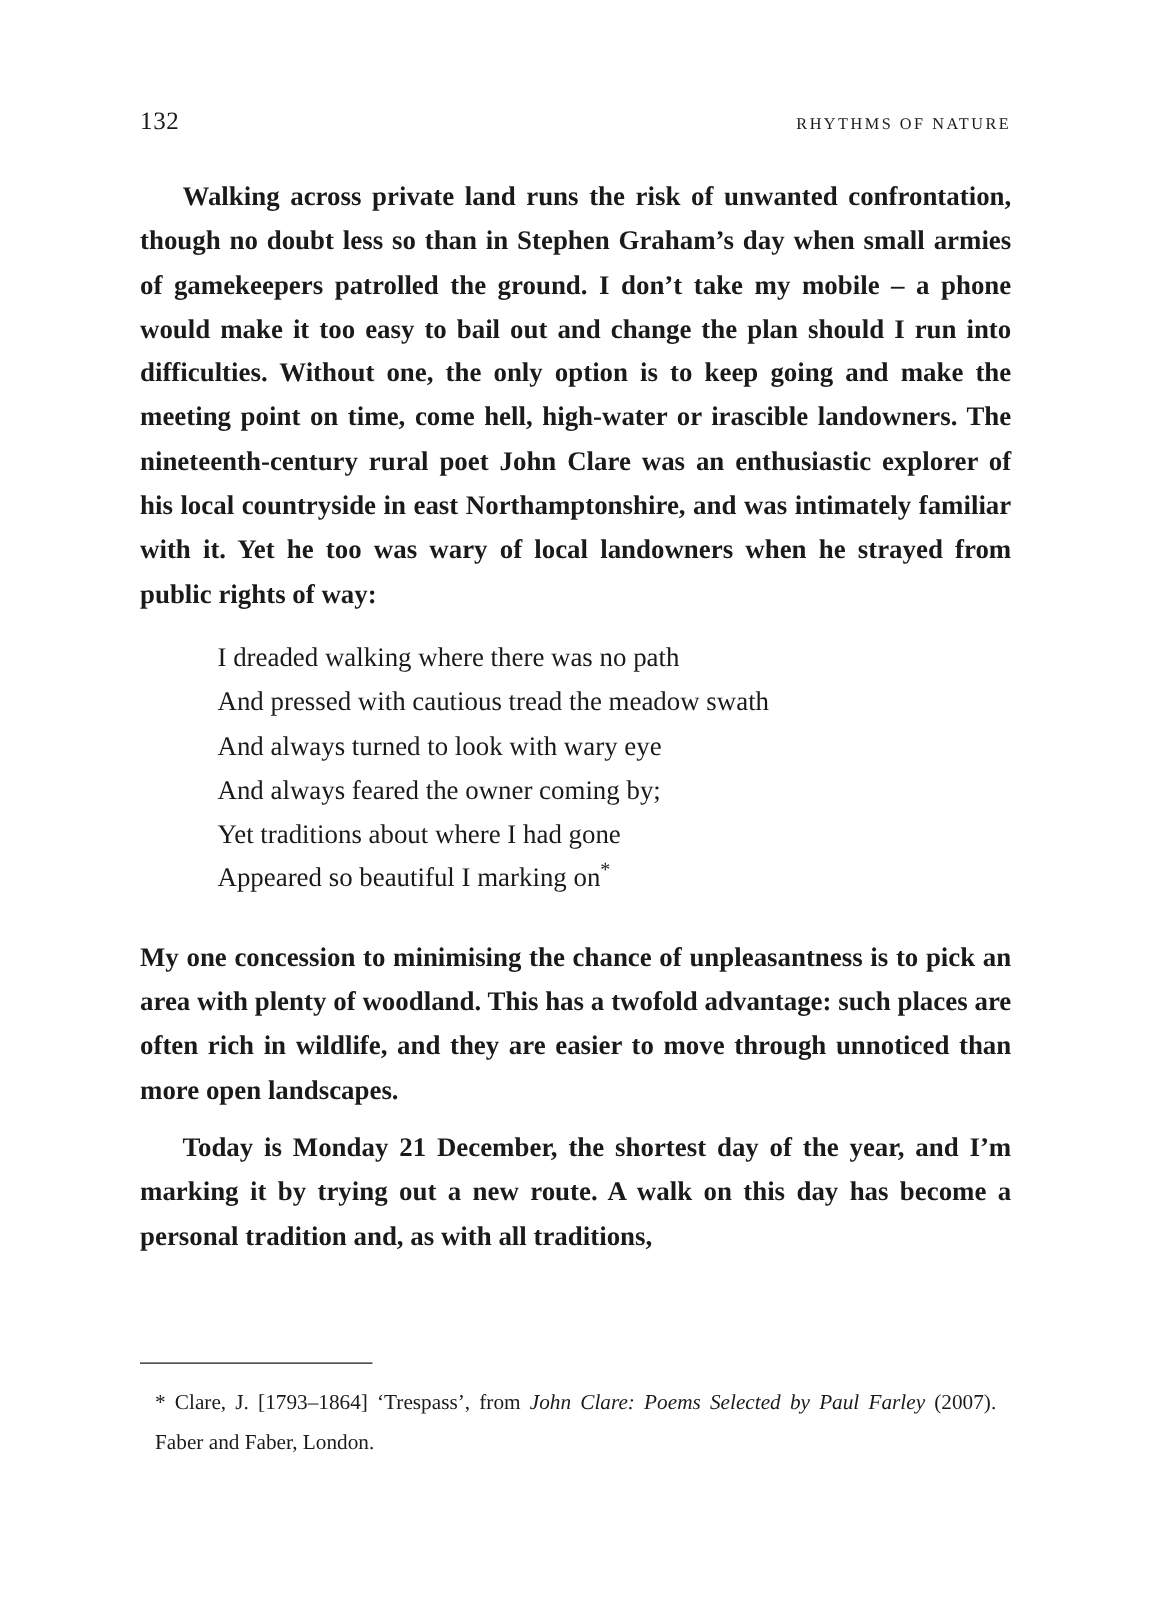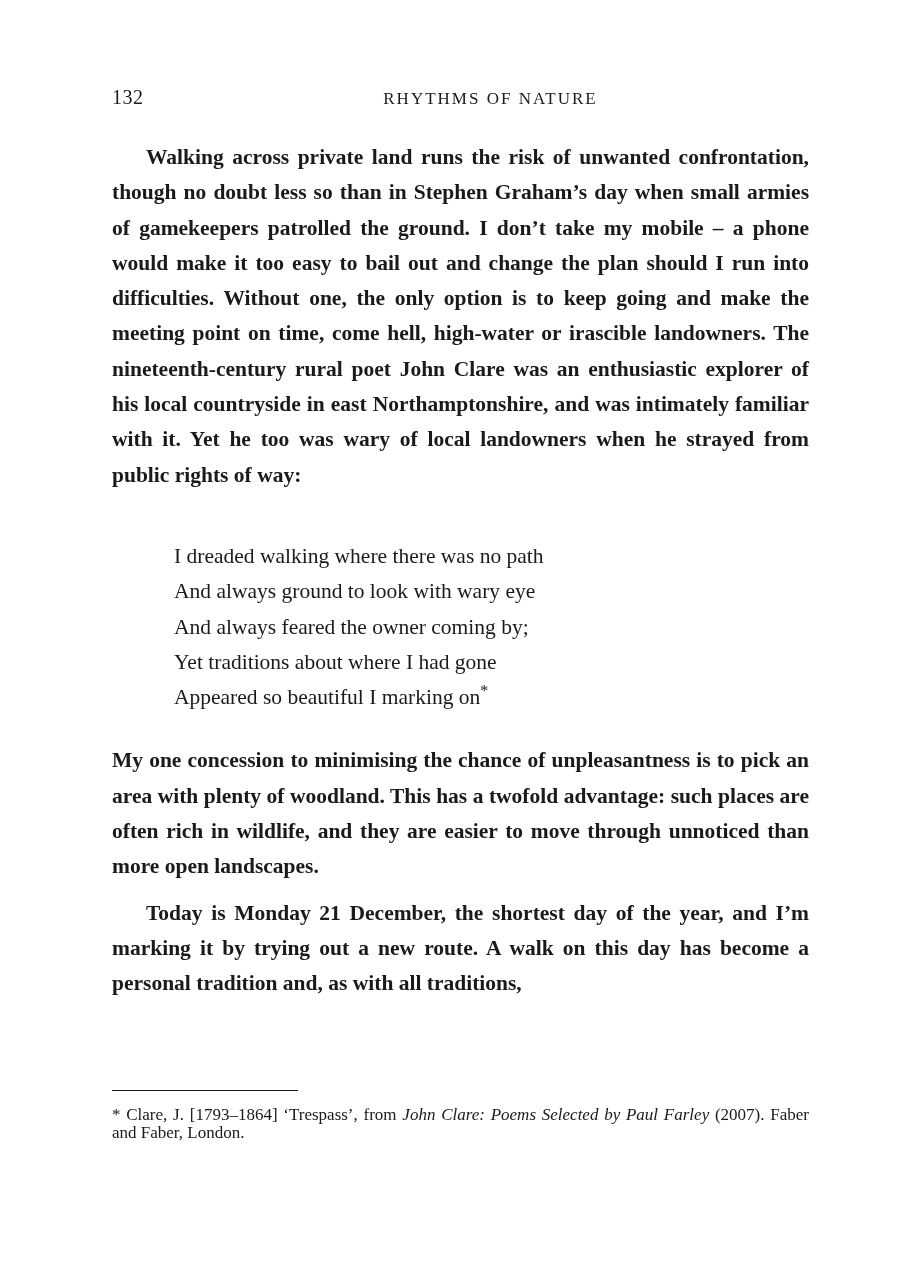--- a/index.html
+++ b/index.html
@@ -33,39 +33,39 @@
     margin-bottom: 30px;
   }
   .folio {
     font-size: 20px;
     letter-spacing: 0.5px;
     width: 120px;
     text-align: left;
   }
   .head-title {
     flex: 1;
-    text-align: center;
-    font-size: 17px;
+    text-align: right;
+    font-size: 13px;
     letter-spacing: 2.0px;
     margin-left: -60px;
   }
   p.body {
     font-size: 21.5px;
     line-height: 35.3px;
     text-align: justify;
     text-justify: inter-word;
     margin: 0;
     hyphens: manual;
     font-weight: bold;
   }
   p.indent {
     text-indent: 34px;
   }
   .verse {
-    margin: 46px 0 28px 0;
+    margin: 16px 0 28px 0;
     padding-left: 62px;
   }
   .verse-line {
     font-size: 21.5px;
     line-height: 35.3px;
     white-space: nowrap;
   }
   .gap-sm { height: 11px; }
   .footnote-wrap {
     position: absolute;
@@ -74,23 +74,23 @@
     width: 697px;
   }
   .fn-rule {
     width: 186px;
     height: 1px;
     background: #1a1a1a;
     margin-bottom: 15px;
   }
   .footnote {
     font-size: 17px;
-    line-height: 18px;
+    line-height: 32px;
     text-align: justify;
-    margin: 0;
+    margin: 12px;
   }
   .footnote i { font-style: italic; }
   sup.fn-mark {
     font-size: 0.75em;
     vertical-align: super;
     line-height: 0;
   }
 </style>
 </head>
 <body>
@@ -101,21 +101,22 @@
 
     <div class="running-head">
       <div class="folio">132</div>
       <div class="head-title">RHYTHMS OF NATURE</div>
     </div>
 
     <p class="body indent">Walking across private land runs the risk of unwanted confron­tation, though no doubt less so than in Stephen Graham’s day when small armies of gamekeepers patrolled the ground. I don’t take my mobile – a phone would make it too easy to bail out and change the plan should I run into difficulties. Without one, the only option is to keep going and make the meeting point on time, come hell, high-water or irascible landowners. The nineteenth-century rural poet John Clare was an enthusiastic explorer of his local countryside in east Northamptonshire, and was intimately familiar with it. Yet he too was wary of local landowners when he strayed from public rights of way:</p>
 
     <div class="verse">
       <div class="verse-line">I dreaded walking where there was no path</div>
-      <div class="verse-line">And always ground to look with wary eye</div>
+      <div class="verse-line">And pressed with cautious tread the meadow swath</div>
+      <div class="verse-line">And always turned to look with wary eye</div>
       <div class="verse-line">And always feared the owner coming by;</div>
       <div class="verse-line">Yet traditions about where I had gone</div>
       <div class="verse-line"><span>Appeared so beautiful I marking on</span><sup class="fn-mark">*</sup></div>
     </div>
 
     <p class="body">My one concession to minimising the chance of unpleasantness is to pick an area with plenty of woodland. This has a twofold advantage: such places are often rich in wildlife, and they are easier to move through unnoticed than more open landscapes.</p>
 
     <div class="gap-sm"></div>
 
     <p class="body indent">Today is Monday 21 December, the shortest day of the year, and I’m marking it by trying out a new route. A walk on this day has become a personal tradition and, as with all traditions,</p>

